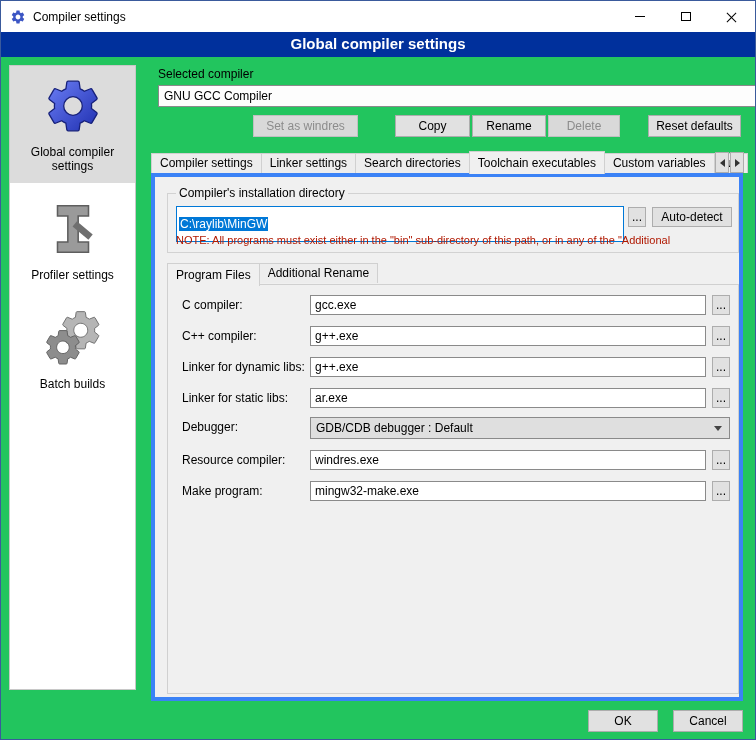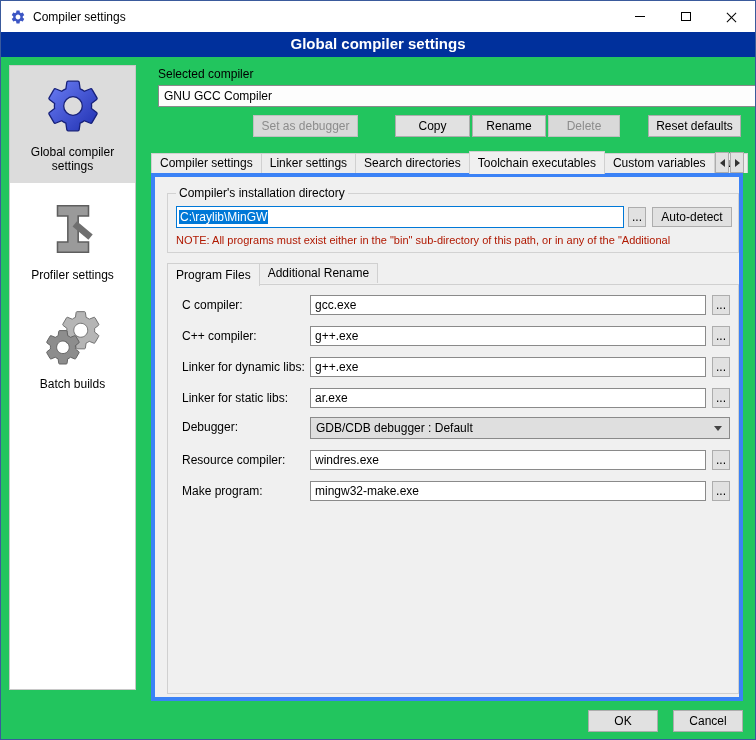--- a/index.html
+++ b/index.html
@@ -56,21 +56,21 @@
   .tabarrow { position: absolute; top: 151px; width: 14px; height: 21px; display: flex; align-items: center; justify-content: center; background: #e1e1e1; border: 1px solid #adadad; }
   .ta-left { left: 714px; } .ta-right { left: 729px; }
   .tri-l { width: 0; height: 0; border-top: 4px solid transparent; border-bottom: 4px solid transparent; border-right: 5px solid #333; }
   .tri-r { width: 0; height: 0; border-top: 4px solid transparent; border-bottom: 4px solid transparent; border-left: 5px solid #333; }
 
   
   .panel { position: absolute; left: 150px; top: 172px; width: 592px; height: 528px; background: #f0f0f0; border: 4px solid #3b82f6; z-index: 1; }
 
   .gb { position: absolute; left: 12px; top: 16px; width: 572px; height: 60px; border: 1px solid #d2d2d2; }
   .gb-title { position: absolute; left: 8px; top: -8px; background: #f0f0f0; padding: 0 3px; }
-  .dir-input { position: absolute; left: 8px; top: 12px; width: 448px; height: 22px; background: #fff; border: 1px solid #0078d7; display: flex; align-items: center; padding: 0 2px; overflow: hidden; }
+  .dir-input { position: absolute; left: 8px; top: 12px; width: 448px; height: 36px; background: #fff; border: 1px solid #0078d7; display: flex; align-items: center; padding: 0 2px; overflow: hidden; }
   .dir-sel { background: #0078d7; color: #fff; padding: 0 1px; white-space: nowrap; }
   .dots { width: 18px; height: 20px; }
   .gb .dots { position: absolute; left: 460px; top: 13px; }
   .b-auto { position: absolute; left: 484px; top: 13px; width: 80px; height: 20px; }
   .note { position: absolute; left: 8px; top: 40px; width: 560px; color: #b01800; font-size: 11px; white-space: nowrap; overflow: hidden; }
 
   
   .itabs { position: absolute; left: 12px; top: 86px; height: 22px; display: flex; }
   .ipanel { position: absolute; left: 12px; top: 107px; width: 572px; height: 410px; background: #f0f0f0; border: 1px solid #d0d0d0; }
 
@@ -152,21 +152,21 @@
     </div>
   </div>
 
   <div class="sel-label">Selected compiler</div>
 
   <div class="combo main">
     <span>GNU GCC Compiler</span>
     <span class="chev"></span>
   </div>
 
-  <button class="btn disabled toolbtn b-setdef">Set as debugger</button>
+  <button class="btn disabled toolbtn b-setdef">Set as windres</button>
   <button class="btn toolbtn b-copy">Copy</button>
   <button class="btn toolbtn b-rename">Rename</button>
   <button class="btn disabled toolbtn b-delete">Delete</button>
   <button class="btn toolbtn b-reset">Reset defaults</button>
 
   <div class="tabs">
     <div class="tab">Compiler settings</div>
     <div class="tab">Linker settings</div>
     <div class="tab">Search directories</div>
     <div class="tab active">Toolchain executables</div>

